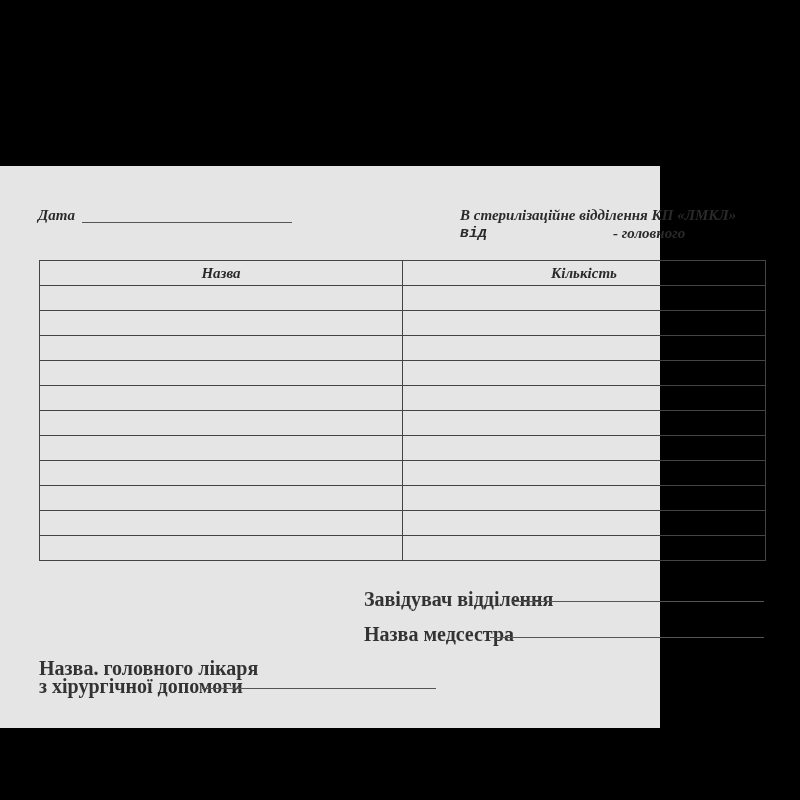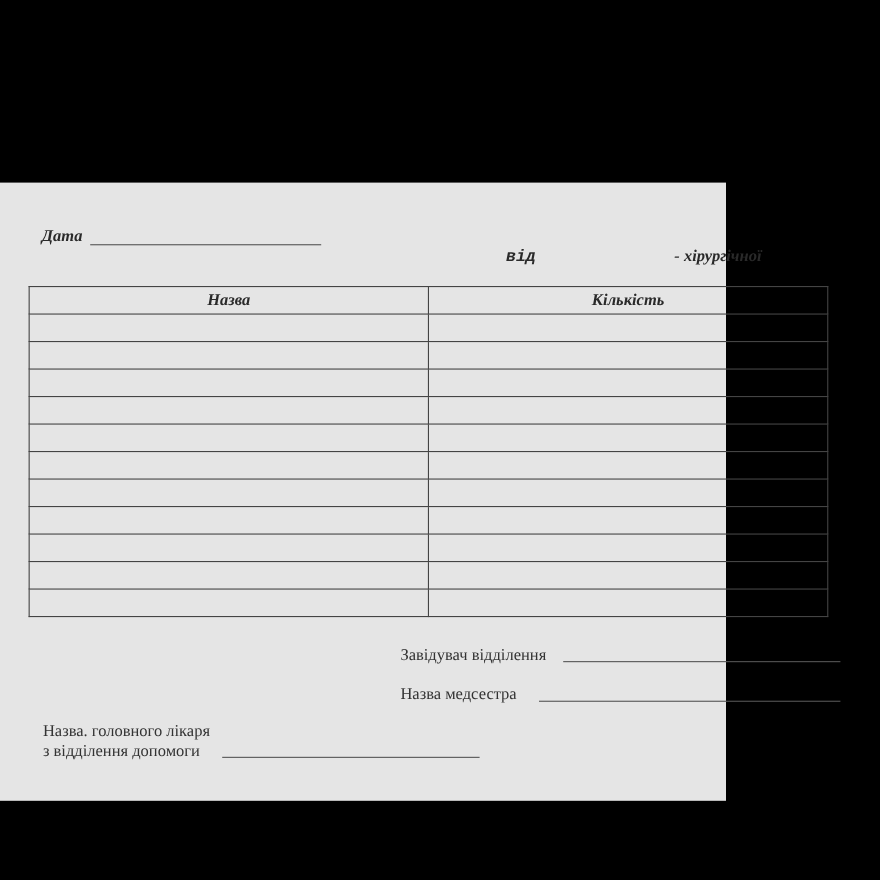--- a/index.html
+++ b/index.html
@@ -7,46 +7,47 @@
       width: 800px; height: 800px; background: #000; position: relative; overflow: hidden;
       font-family: "Liberation Serif", "DejaVu Serif", serif;
     }
     .page {
       position: absolute; left: 0; top: 118px; width: 660px; height: 562px;
       background: #e5e5e5;
       margin-top: 48px;
     }
     .abs { position: absolute; white-space: nowrap; color: #2a2a2a; }
     .bi { font-weight: bold; font-style: italic; font-size: 15px; }
-    .reg { font-size: 15px; color: #333; }
+    .reg { font-size: 20px; color: #333; font-weight: bold; }
     .uline { position: absolute; height: 0; border-bottom: 1px solid #555; }
     table.form {
-      position: absolute; left: 26px; top: 94px; width: 726px;
+      position: absolute; left: 39px; top: 94px; width: 726px;
       border-collapse: collapse; table-layout: fixed;
     }
     table.form th, table.form td {
       border: 1px solid #444; height: 24px; padding: 0;
     }
     table.form th {
       font-weight: bold; font-style: italic; font-size: 15px; color: #2a2a2a; text-align: center;
       height: 24px;
     }
     table.form col.c1 { width: 363px; }
     table.form col.c2 { width: 363px; }
   </style>
 </head>
 <body>
 
 <div class="page">
 
   <span class="abs bi" style="left:38px; top:41px;">Дата</span>
   <div class="uline" style="left:82px; top:56px; width:210px;"></div>
 
+  <span class="abs bi" style="left:460px; top:41px;">В стерилізаційне відділення  КП «ЛМКЛ»</span>
   <span class="abs bi" style="left:460px; top:59px;font-family:Liberation Mono, monospace;">від</span>
-  <span class="abs bi" style="left:613px; top:59px;">- хірургічної</span>
+  <span class="abs bi" style="left:613px; top:59px;">- головного</span>
 
   <table class="form">
     <colgroup>
         <col class="c1">
         <col class="c2">
       </colgroup>
     <thead>
       <tr>
         <th>Назва</th>
         <th>Кількість</th>
@@ -100,16 +101,16 @@
       </tbody>
   </table>
 
   <span class="abs reg" style="left:364px; top:422px;">Завідувач відділення</span>
   <div class="uline" style="left:512px; top:435px; width:252px;"></div>
 
   <span class="abs reg" style="left:364px; top:457px;">Назва медсестра</span>
   <div class="uline" style="left:490px; top:471px; width:274px;"></div>
 
   <span class="abs reg" style="left:39px; top:491px;">Назва. головного лікаря</span>
-  <span class="abs reg" style="left:39px; top:509px;">з відділення допомоги</span>
+  <span class="abs reg" style="left:39px; top:509px;">з хірургічної допомоги</span>
   <div class="uline" style="left:202px; top:522px; width:234px;"></div>
 
 </div>
 
 </body></html>

